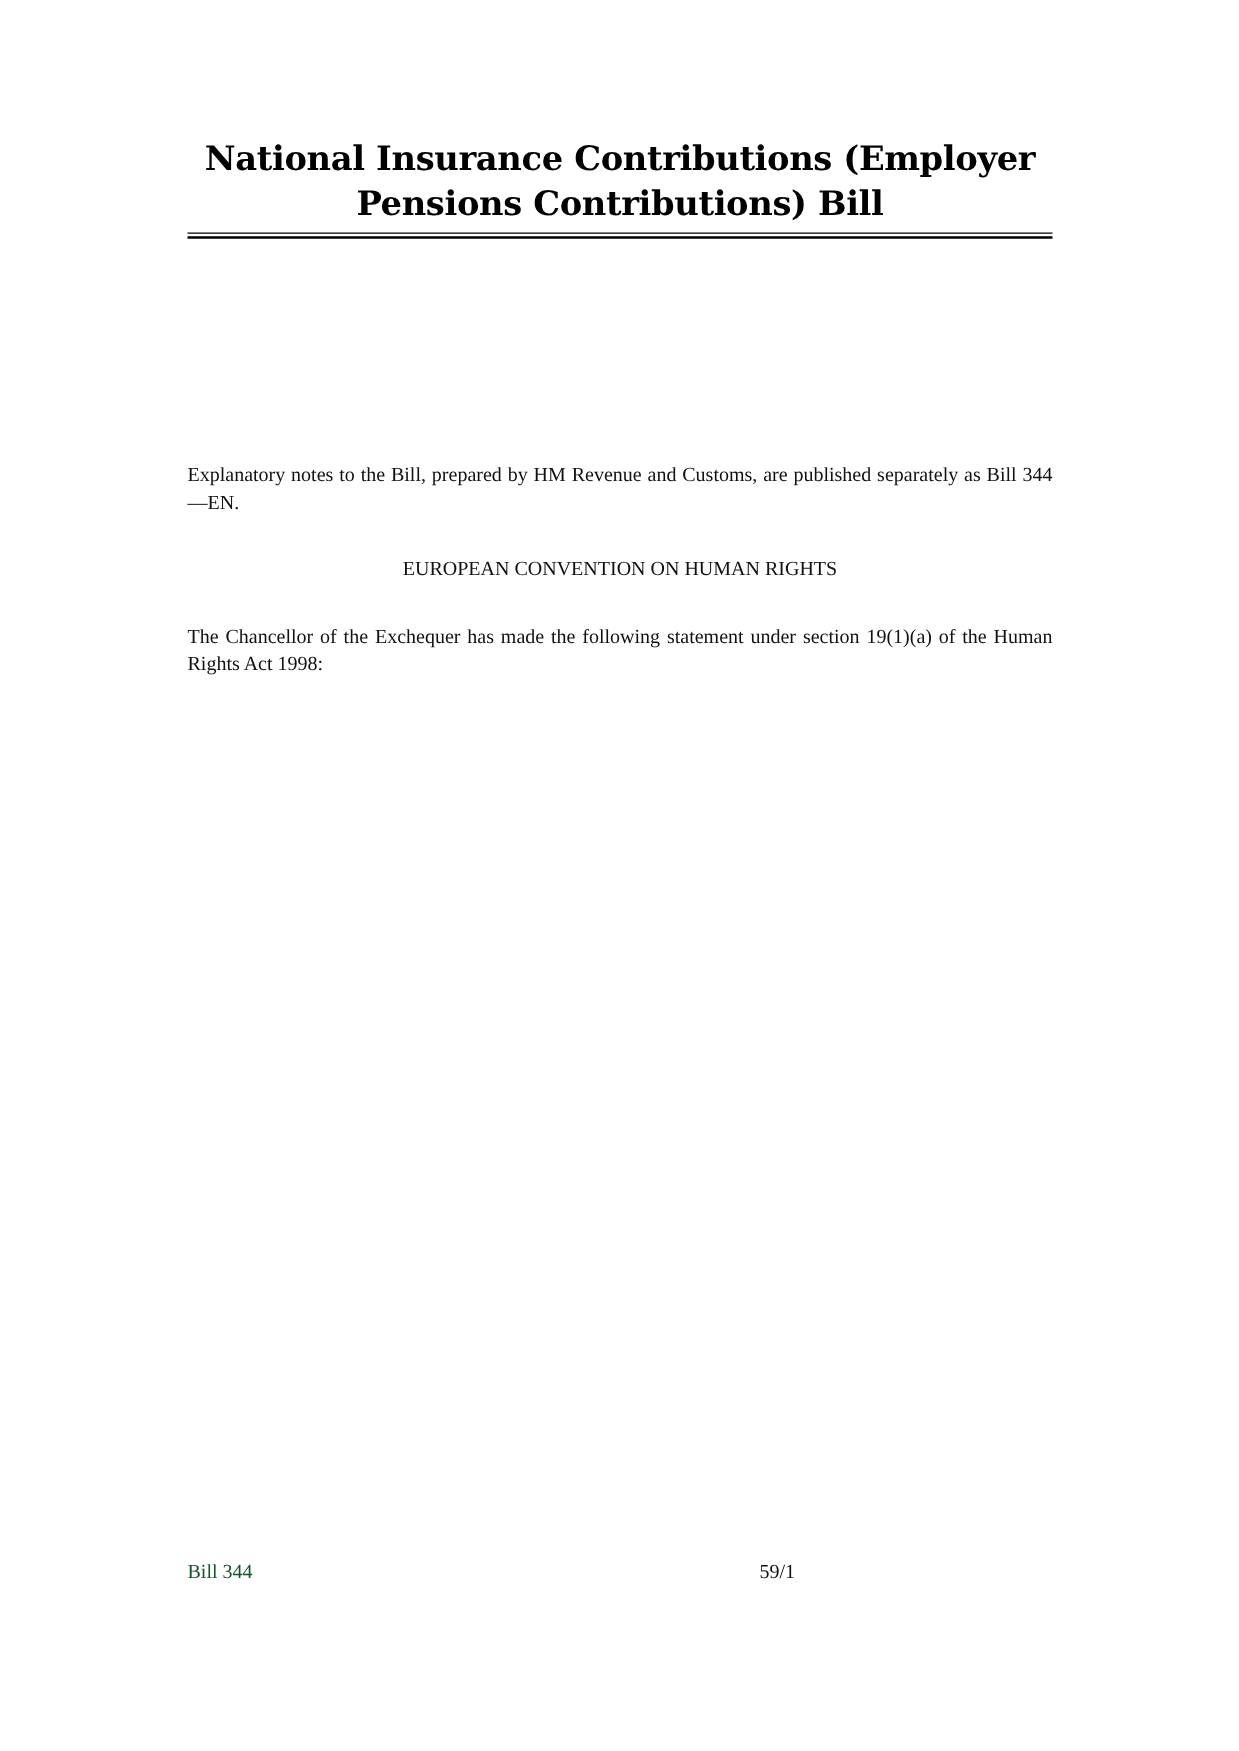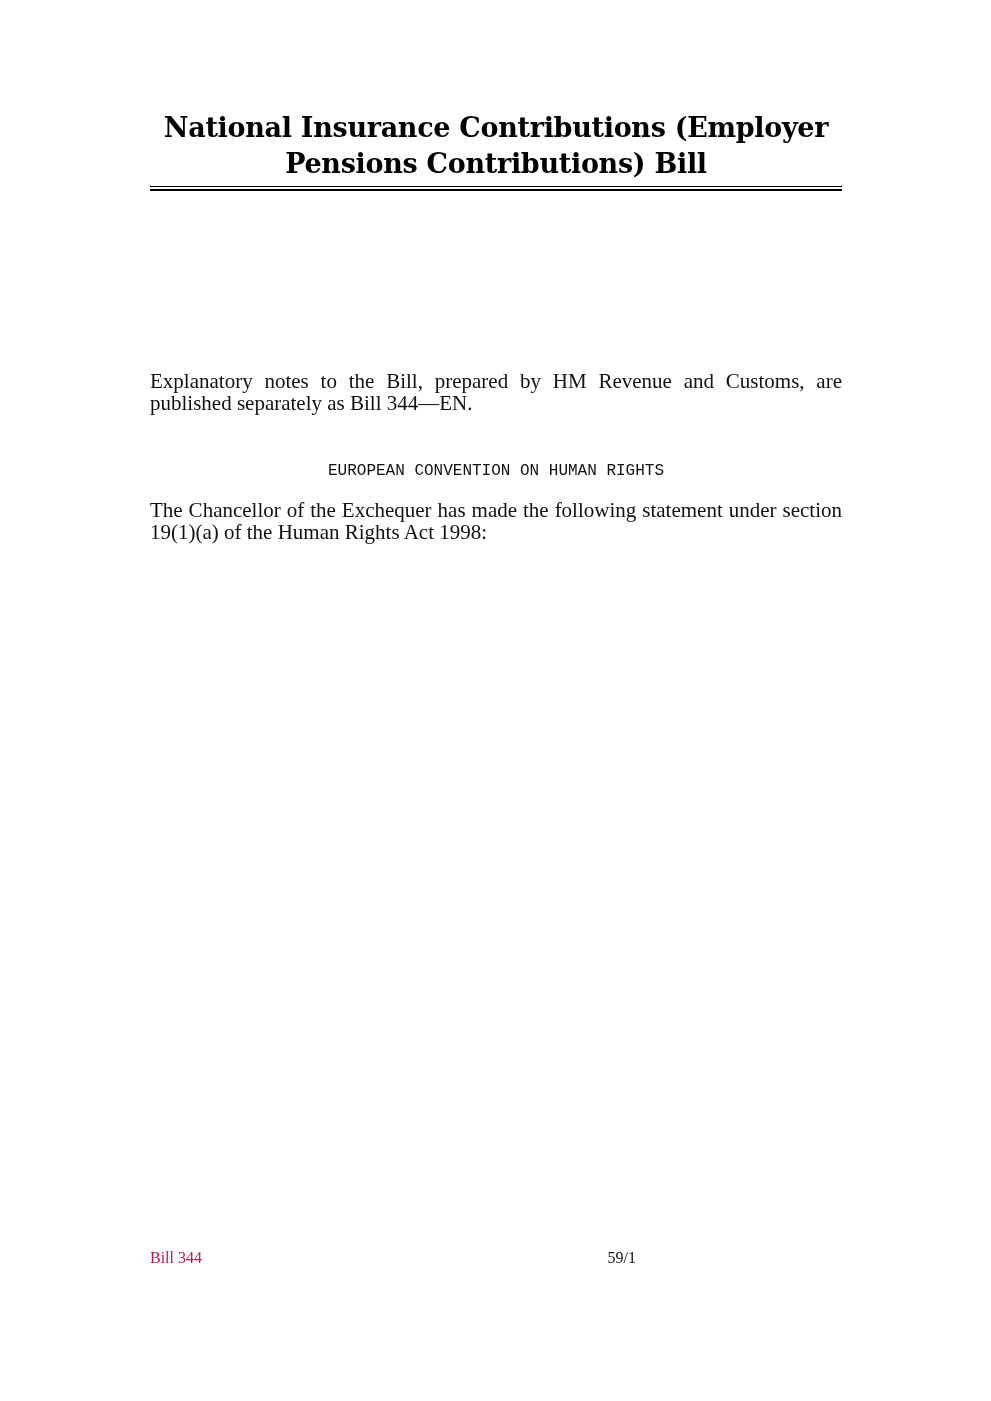--- a/index.html
+++ b/index.html
@@ -60,33 +60,33 @@
       font-size: 16px;
       font-weight: normal;
       line-height: 20px;
       color: #111111;
     }
     .para {
       position: absolute;
       left: 150px;
       width: 692px;
       margin: 0;
-      font-size: 21px;
+      font-size: 16px;
       line-height: 22px;
       text-align: justify;
       text-align-last: left;
       color: #111111;
     }
     .footer-left {
       position: absolute;
       left: 150px;
       top: 1248px;
       font-size: 16px;
       line-height: 20px;
-      color: #be185d;
+      color: #14532d;
     }
     .footer-right {
       position: absolute;
       right: 150px;
       top: 1248px;
       font-size: 16px;
       line-height: 20px;
       color: #111111;
       text-align: center;
     }
@@ -97,21 +97,21 @@
 <div class="page">
 
   <h1 class="title">National Insurance Contributions (Employer Pensions Contributions) Bill</h1>
 
   <div class="rule-thin"></div>
   <div class="rule-thick"></div>
 
 
   <p class="para" style="top:370px;">Explanatory notes to the Bill, prepared by HM Revenue and Customs, are published separately as Bill 344—EN.</p>
 
-  <h2 class="heading" style="top:461px;font-family:Liberation Mono, monospace;">EUROPEAN CONVENTION ON HUMAN RIGHTS</h2>
+  <h2 class="heading" style="top:446px;">EUROPEAN CONVENTION ON HUMAN RIGHTS</h2>
 
   <p class="para" style="top:499px;">The Chancellor of the Exchequer has made the following statement under section 19(1)(a) of the Human Rights Act 1998:</p>
 
 
   <div class="footer-left">Bill 344</div>
   <div class="footer-right">59/1</div>
 
 </div>
 
 </body></html>

